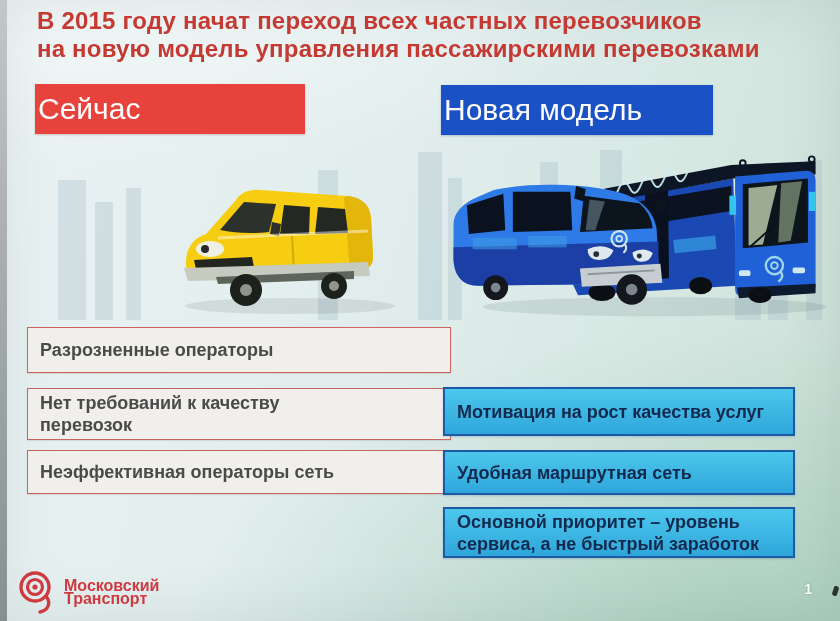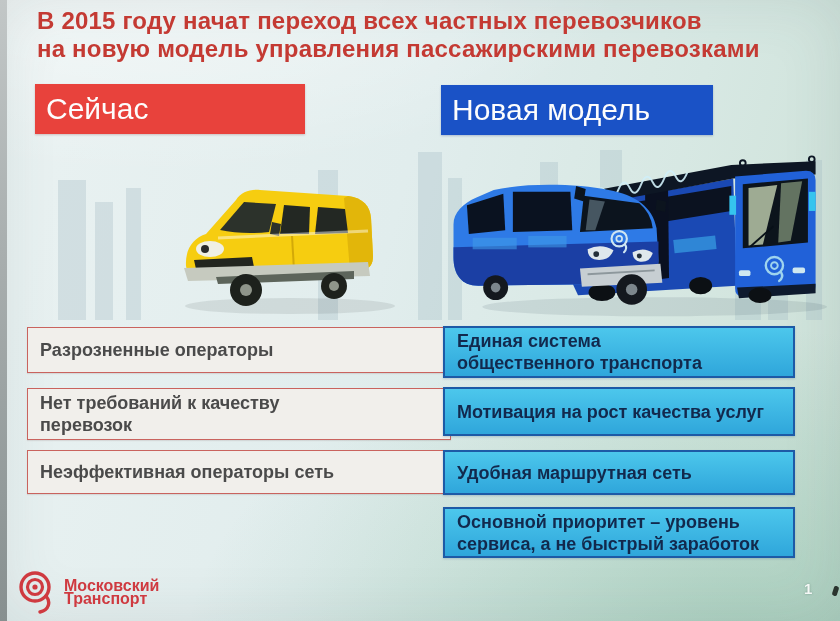--- a/index.html
+++ b/index.html
@@ -12,21 +12,21 @@
       linear-gradient(105deg,#eaf2f2 0%,#e1eded 45%,#d7e8e3 72%,#cbe0d6 100%);
     box-shadow:inset 0 0 60px rgba(60,80,80,.12);
   }
   .edge-strip{position:absolute;left:0;top:0;width:7px;height:621px;
     background:linear-gradient(180deg,#c2c7c7 0%,#a9afaf 40%,#879090 100%);}
   .skyline{position:absolute;left:0;top:140px;width:840px;height:180px;}
   .title{position:absolute;left:37px;top:7px;width:770px;
     font-size:24px;line-height:28px;font-weight:bold;color:#c43a33;letter-spacing:.2px;}
   .title span{display:block;}
   .banner{position:absolute;height:50px;display:flex;align-items:center;
-    color:#fdfdfd;font-size:30px;font-weight:400;padding-left:11px;box-sizing:border-box;}
+    color:#fdfdfd;font-size:30px;font-weight:400;padding-left:3px;box-sizing:border-box;}
   .banner-now{left:35px;top:84px;width:270px;background:#e8423c;box-shadow:0 1px 2px rgba(120,40,40,.25);}
   .banner-new{left:441px;top:85px;width:272px;background:#1a52c6;box-shadow:0 1px 2px rgba(20,40,120,.25);}
   .illu{position:absolute;}
   .box{position:absolute;display:flex;align-items:center;box-sizing:border-box;
     padding:2px 10px 2px 12px;font-weight:bold;font-size:18px;line-height:22px;}
   .box-label{white-space:pre-line;}
   .box-now{left:27px;width:424px;background:#f1efeb;border:1.5px solid #c9635e;color:#4a4a4a;
     box-shadow:0 1px 1px rgba(100,60,60,.12);}
   .box-new{left:443px;width:352px;background:linear-gradient(180deg,#4cc7ec,#2fa6db);
     border:2px solid #1d5aa6;color:#12294d;box-shadow:0 1px 2px rgba(20,60,120,.2);}
@@ -156,24 +156,20 @@
     <span class="box-label">Разрозненные операторы</span>
   </div>
   <div class="box box-now n2">
     <span class="box-label">Нет требований к качеству
 перевозок</span>
   </div>
   <div class="box box-now n3">
     <span class="box-label">Неэффективная операторы сеть</span>
   </div>
 
-  <div class="box box-new m1">
-    <span class="box-label">Единая система
-общественного транспорта</span>
-  </div>
   <div class="box box-new m2">
     <span class="box-label">Мотивация на рост качества услуг</span>
   </div>
   <div class="box box-new m3">
     <span class="box-label">Удобная маршрутная сеть</span>
   </div>
   <div class="box box-new m4">
     <span class="box-label">Основной приоритет – уровень
 сервиса, а не быстрый заработок</span>
   </div>

